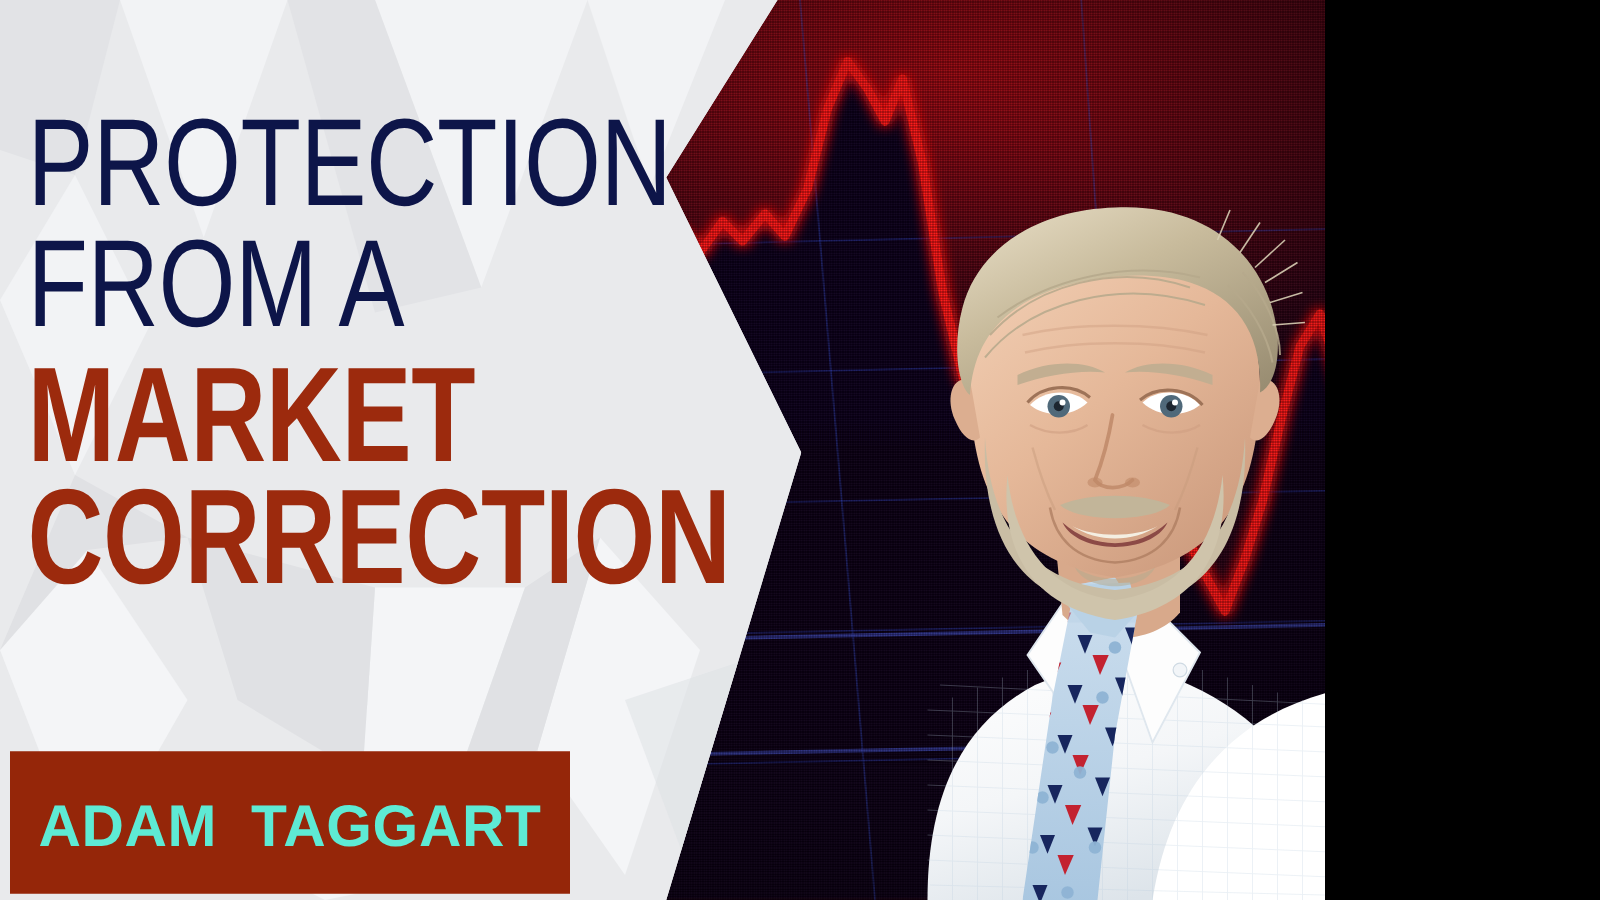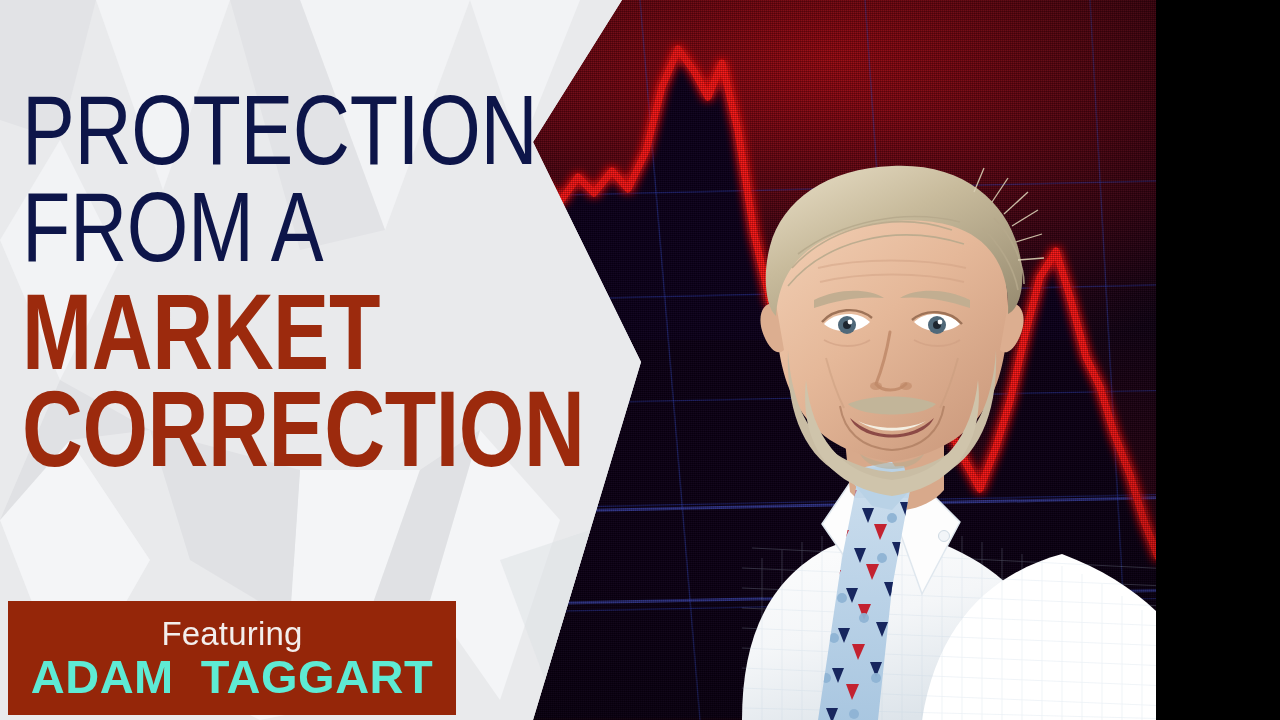--- a/index.html
+++ b/index.html
@@ -2,21 +2,21 @@
 <html><head>
 <meta charset="utf-8">
 <style>
   html, body {
     margin: 0;
     padding: 0;
     background: #000;
   }
   #stage {
     position: relative;
-    width: 1156px;
+    width: 1060px;
     height: 720px;
     overflow: hidden;
     font-family: "Liberation Sans", sans-serif;
     background: #0a0413;
   }
 
   
   #chart-bg {
     position: absolute;
     inset: 0;
@@ -426,17 +426,16 @@
 
     <div id="title-block">
       <span id="t-line1" class="tline tline-light">PROTECTION</span>
       <span id="t-line2" class="tline tline-light">FROM A</span>
       <span id="t-line3" class="tline tline-bold">MARKET</span>
       <span id="t-line4" class="tline tline-bold">CORRECTION</span>
     </div>
   </div>
 
   <div id="feature-banner">
-    <span id="feature-label">Featuring</span>
     <span id="feature-name">ADAM  TAGGART</span>
   </div>
 
 </div>
 
 </body></html>

